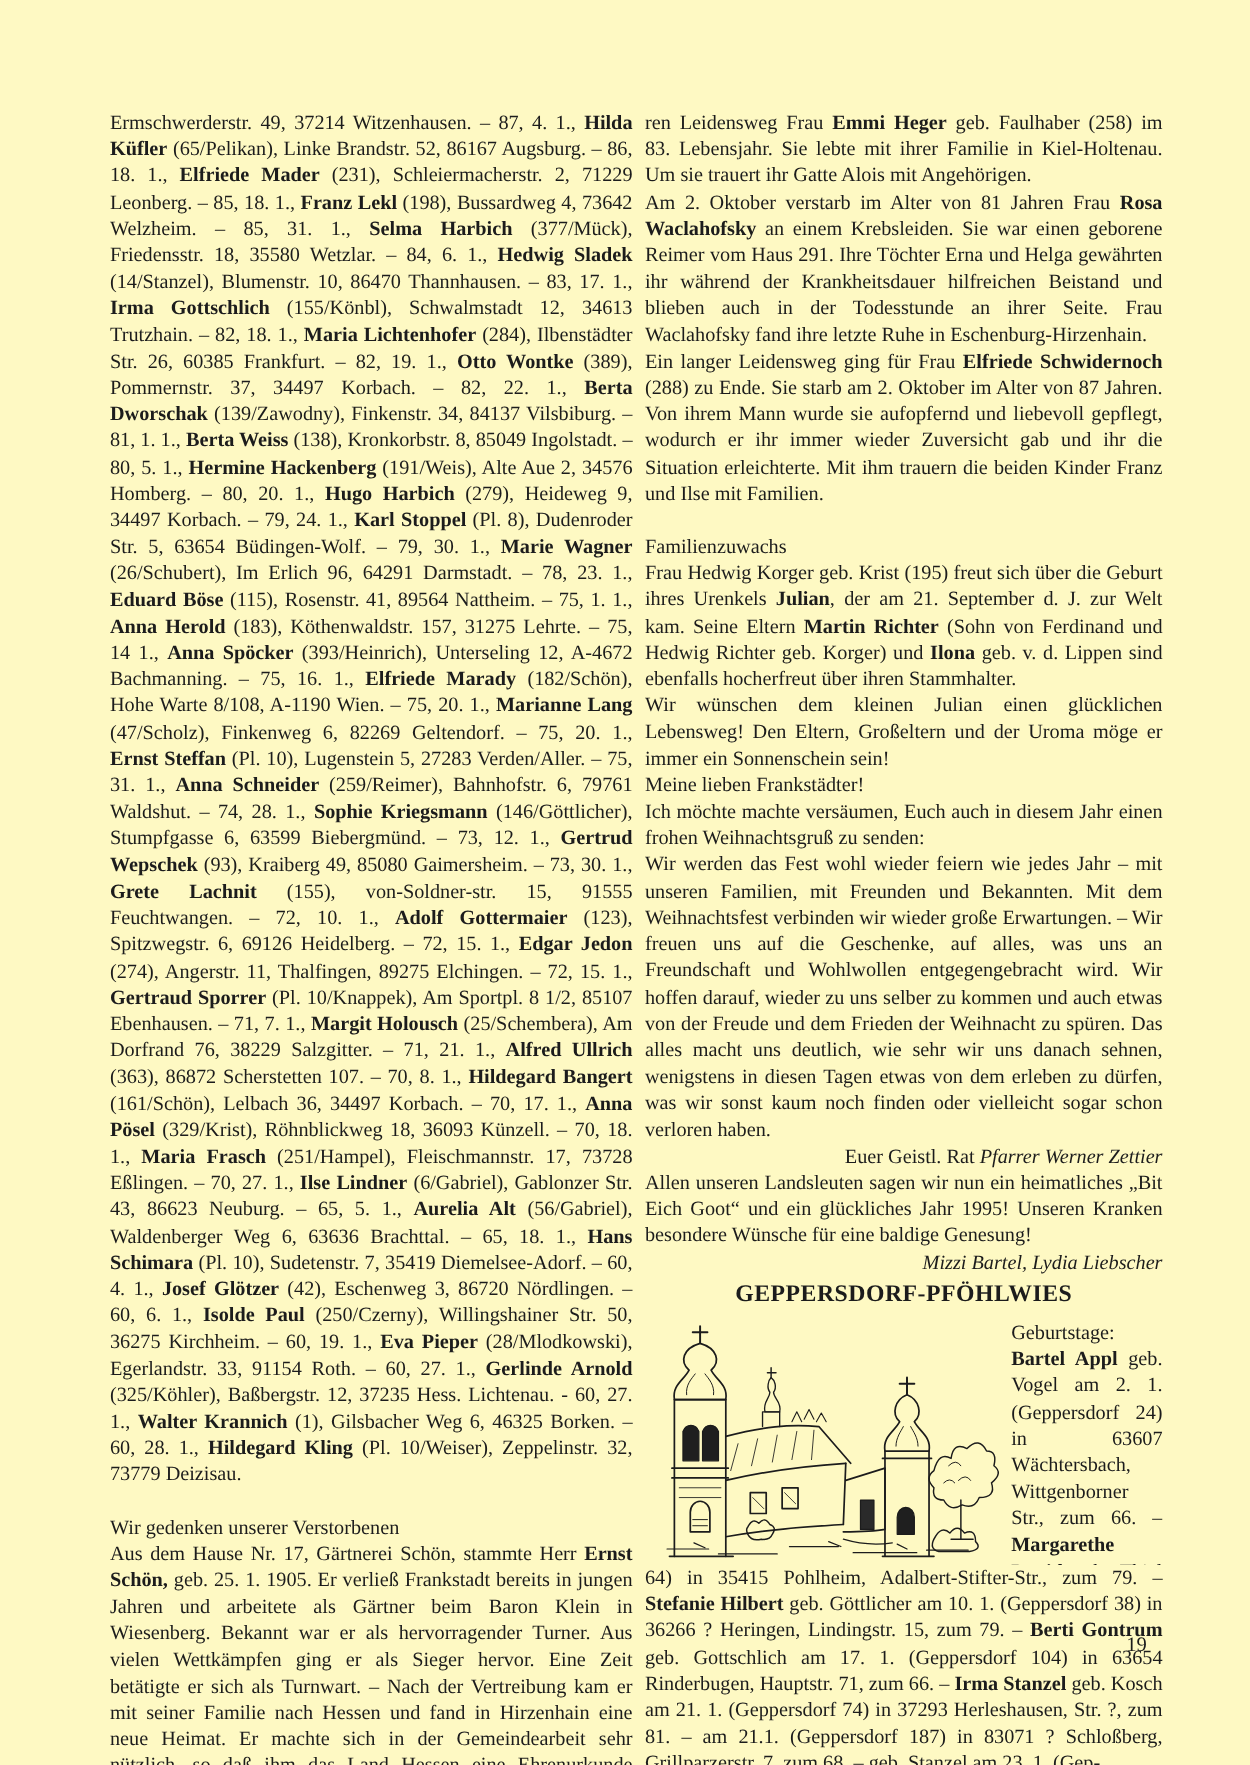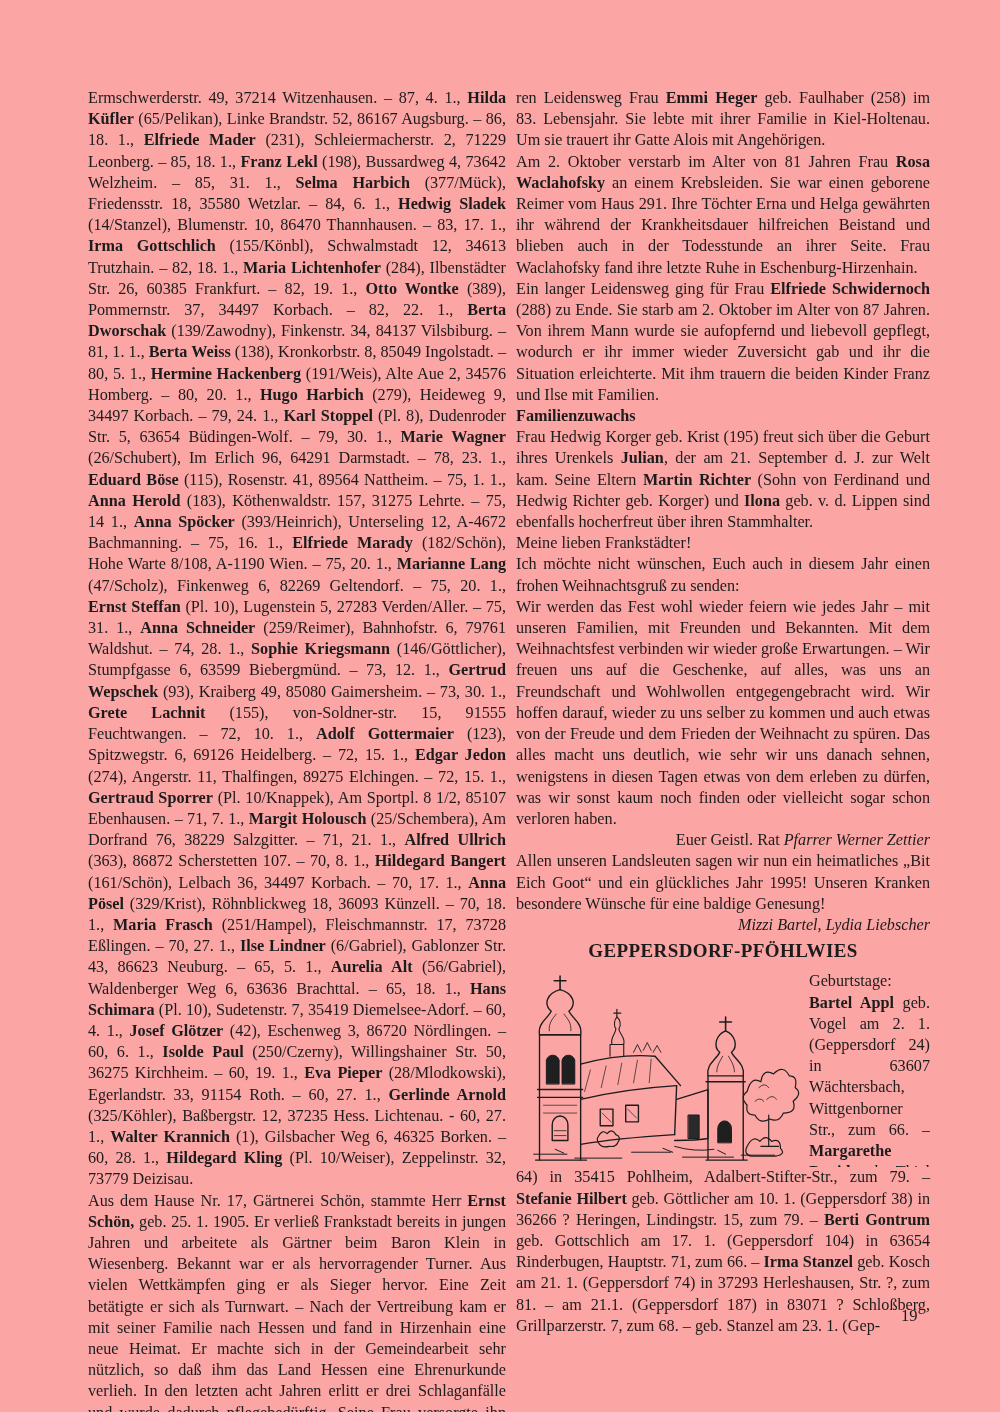--- a/index.html
+++ b/index.html
@@ -1,29 +1,29 @@
 <!DOCTYPE html>
 <html lang="de"><head>
 <meta charset="utf-8">
 <style>
   * { box-sizing: border-box; }
   html, body { margin: 0; padding: 0; background: #fbfbf9; }
   .page {
     position: relative; width: 1000px; height: 1412px;
-    background: #fca5a5; overflow: hidden;
+    background: #fef9c3; overflow: hidden;
     color: #1c1c1c;
     font-family: "Liberation Serif", serif;
     font-size: 16.2px; line-height: 21.2px;
     text-rendering: optimizeLegibility;
   }
   .col { position: absolute; top: 88px; }
   .col-left  { left: 88px;  width: 418px; }
   .col-right { left: 516px; width: 414px; }
   p { margin: 0; text-align: justify; hyphens: auto; -webkit-hyphens: auto; }
-  .heading { font-weight: bold; }
+  .heading { font-weight: normal; margin-top: 21px; }
   .sig { text-align: right; }
   .gap-top { }
   .gepp-head {
     text-align: center; font-weight: bold; font-size: 19px;
     letter-spacing: 0.4px; margin: 4px 0 10px 0;
   }
   .gepp-row { display: flex; gap: 7px; height: 196px; overflow: hidden; justify-content: flex-end; }
   .church-box { width: 286px; flex: none; }
   .church-box svg { display: block; width: 286px; height: 194px; }
   .gepp-side { width: 121px; }
@@ -33,34 +33,36 @@
   i { font-style: italic; }
 </style>
 </head>
 <body>
 
 <div class="page">
 
   <div class="col col-left">
     <p>Ermschwerderstr. 49, 37214 Witzenhausen. – 87, 4. 1., <b>Hilda Küfler</b> (65/Pelikan), Linke Brandstr. 52, 86167 Augsburg. – 86, 18. 1., <b>Elfriede Mader</b> (231), Schleiermacherstr. 2, 71229 Leonberg. – 85, 18. 1., <b>Franz Lekl</b> (198), Bussardweg 4, 73642 Welzheim. – 85, 31. 1., <b>Selma Harbich</b> (377/Mück), Friedensstr. 18, 35580 Wetzlar. – 84, 6. 1., <b>Hedwig Sladek</b> (14/Stanzel), Blumenstr. 10, 86470 Thannhausen. – 83, 17. 1., <b>Irma Gottschlich</b> (155/Könbl), Schwalmstadt 12, 34613 Trutzhain. – 82, 18. 1., <b>Maria Lichtenhofer</b> (284), Ilbenstädter Str. 26, 60385 Frankfurt. – 82, 19. 1., <b>Otto Wontke</b> (389), Pommernstr. 37, 34497 Korbach. – 82, 22. 1., <b>Berta Dworschak</b> (139/Zawodny), Finkenstr. 34, 84137 Vilsbiburg. – 81, 1. 1., <b>Berta Weiss</b> (138), Kronkorbstr. 8, 85049 Ingolstadt. – 80, 5. 1., <b>Hermine Hackenberg</b> (191/Weis), Alte Aue 2, 34576 Homberg. – 80, 20. 1., <b>Hugo Harbich</b> (279), Heideweg 9, 34497 Korbach. – 79, 24. 1., <b>Karl Stoppel</b> (Pl. 8), Dudenroder Str. 5, 63654 Büdingen-Wolf. – 79, 30. 1., <b>Marie Wagner</b> (26/Schubert), Im Erlich 96, 64291 Darmstadt. – 78, 23. 1., <b>Eduard Böse</b> (115), Rosenstr. 41, 89564 Nattheim. – 75, 1. 1., <b>Anna Herold</b> (183), Köthenwaldstr. 157, 31275 Lehrte. – 75, 14 1., <b>Anna Spöcker</b> (393/Heinrich), Unterseling 12, A-4672 Bachmanning. – 75, 16. 1., <b>Elfriede Marady</b> (182/Schön), Hohe Warte 8/108, A-1190 Wien. – 75, 20. 1., <b>Marianne Lang</b> (47/Scholz), Finkenweg 6, 82269 Geltendorf. – 75, 20. 1., <b>Ernst Steffan</b> (Pl. 10), Lugenstein 5, 27283 Verden/Aller. – 75, 31. 1., <b>Anna Schneider</b> (259/Reimer), Bahnhofstr. 6, 79761 Waldshut. – 74, 28. 1., <b>Sophie Kriegsmann</b> (146/Göttlicher), Stumpfgasse 6, 63599 Biebergmünd. – 73, 12. 1., <b>Gertrud Wepschek</b> (93), Kraiberg 49, 85080 Gaimersheim. – 73, 30. 1., <b>Grete Lachnit</b> (155), von-Soldner-str. 15, 91555 Feuchtwangen. – 72, 10. 1., <b>Adolf Gottermaier</b> (123), Spitzwegstr. 6, 69126 Heidelberg. – 72, 15. 1., <b>Edgar Jedon</b> (274), Angerstr. 11, Thalfingen, 89275 Elchingen. – 72, 15. 1., <b>Gertraud Sporrer</b> (Pl. 10/Knappek), Am Sportpl. 8 1/2, 85107 Ebenhausen. – 71, 7. 1., <b>Margit Holousch</b> (25/Schembera), Am Dorfrand 76, 38229 Salzgitter. – 71, 21. 1., <b>Alfred Ullrich</b> (363), 86872 Scherstetten 107. – 70, 8. 1., <b>Hildegard Bangert</b> (161/Schön), Lelbach 36, 34497 Korbach. – 70, 17. 1., <b>Anna Pösel</b> (329/Krist), Röhnblickweg 18, 36093 Künzell. – 70, 18. 1., <b>Maria Frasch</b> (251/Hampel), Fleischmannstr. 17, 73728 Eßlingen. – 70, 27. 1., <b>Ilse Lindner</b> (6/Gabriel), Gablonzer Str. 43, 86623 Neuburg. – 65, 5. 1., <b>Aurelia Alt</b> (56/Gabriel), Waldenberger Weg 6, 63636 Brachttal. – 65, 18. 1., <b>Hans Schimara</b> (Pl. 10), Sudetenstr. 7, 35419 Diemelsee-Adorf. – 60, 4. 1., <b>Josef Glötzer</b> (42), Eschenweg 3, 86720 Nördlingen. – 60, 6. 1., <b>Isolde Paul</b> (250/Czerny), Willingshainer Str. 50, 36275 Kirchheim. – 60, 19. 1., <b>Eva Pieper</b> (28/Mlodkowski), Egerlandstr. 33, 91154 Roth. – 60, 27. 1., <b>Gerlinde Arnold</b> (325/Köhler), Baßbergstr. 12, 37235 Hess. Lichtenau. - 60, 27. 1., <b>Walter Krannich</b> (1), Gilsbacher Weg 6, 46325 Borken. – 60, 28. 1., <b>Hildegard Kling</b> (Pl. 10/Weiser), Zeppelinstr. 32, 73779 Deizisau.</p>
 
+    <p class="heading">Wir gedenken unserer Verstorbenen</p>
     <p>Aus dem Hause Nr. 17, Gärtnerei Schön, stammte Herr <b>Ernst Schön,</b> geb. 25. 1. 1905. Er verließ Frankstadt bereits in jungen Jahren und arbeitete als Gärtner beim Baron Klein in Wiesenberg. Bekannt war er als hervorragender Turner. Aus vielen Wettkämpfen ging er als Sieger hervor. Eine Zeit betätigte er sich als Turnwart. – Nach der Vertreibung kam er mit seiner Familie nach Hessen und fand in Hirzenhain eine neue Heimat. Er machte sich in der Gemeindearbeit sehr nützlich, so daß ihm das Land Hessen eine Ehrenurkunde verlieh. In den letzten acht Jahren erlitt er drei Schlaganfälle und wurde dadurch pflegebedürftig. Seine Frau versorgte ihn aufopferungsvoll bis zum Tod am 6. September d. J. Mit ihr trauern um ihn ein Sohn, zwei Töchter und vier Enkel.</p>
 
   </div>
 
   <div class="col col-right">
     <p>ren Leidensweg Frau <b>Emmi Heger</b> geb. Faulhaber (258) im 83. Lebensjahr. Sie lebte mit ihrer Familie in Kiel-Holtenau. Um sie trauert ihr Gatte Alois mit Angehörigen.</p>
     <p>Am 2. Oktober verstarb im Alter von 81 Jahren Frau <b>Rosa Waclahofsky</b> an einem Krebsleiden. Sie war einen geborene Reimer vom Haus 291. Ihre Töchter Erna und Helga gewährten ihr während der Krankheitsdauer hilfreichen Beistand und blieben auch in der Todesstunde an ihrer Seite. Frau Waclahofsky fand ihre letzte Ruhe in Eschenburg-Hirzenhain.</p>
     <p>Ein langer Leidensweg ging für Frau <b>Elfriede Schwidernoch</b> (288) zu Ende. Sie starb am 2. Oktober im Alter von 87 Jahren. Von ihrem Mann wurde sie aufopfernd und liebevoll gepflegt, wodurch er ihr immer wieder Zuversicht gab und ihr die Situation erleichterte. Mit ihm trauern die beiden Kinder Franz und Ilse mit Familien.</p>
 
     <p class="heading">Familienzuwachs</p>
     <p>Frau Hedwig Korger geb. Krist (195) freut sich über die Geburt ihres Urenkels <b>Julian</b>, der am 21. September d. J. zur Welt kam. Seine Eltern <b>Martin Richter</b> (Sohn von Ferdinand und Hedwig Richter geb. Korger) und <b>Ilona</b> geb. v. d. Lippen sind ebenfalls hocherfreut über ihren Stammhalter.</p>
+    <p>Wir wünschen dem kleinen Julian einen glücklichen Lebensweg! Den Eltern, Großeltern und der Uroma möge er immer ein Sonnenschein sein!</p>
 
     <p class="gap-top">Meine lieben Frankstädter!</p>
-    <p>Ich möchte nicht wünschen, Euch auch in diesem Jahr einen frohen Weihnachtsgruß zu senden:</p>
+    <p>Ich möchte machte versäumen, Euch auch in diesem Jahr einen frohen Weihnachtsgruß zu senden:</p>
     <p>Wir werden das Fest wohl wieder feiern wie jedes Jahr – mit unseren Familien, mit Freunden und Bekannten. Mit dem Weihnachtsfest verbinden wir wieder große Erwartungen. – Wir freuen uns auf die Geschenke, auf alles, was uns an Freundschaft und Wohlwollen entgegengebracht wird. Wir hoffen darauf, wieder zu uns selber zu kommen und auch etwas von der Freude und dem Frieden der Weihnacht zu spüren. Das alles macht uns deutlich, wie sehr wir uns danach sehnen, wenigstens in diesen Tagen etwas von dem erleben zu dürfen, was wir sonst kaum noch finden oder vielleicht sogar schon verloren haben.</p>
     <p class="sig">Euer Geistl. Rat <i>Pfarrer Werner Zettier</i></p>
 
     <p class="gap-top">Allen unseren Landsleuten sagen wir nun ein heimatliches „Bit Eich Goot“ und ein glückliches Jahr 1995! Unseren Kranken besondere Wünsche für eine baldige Genesung!</p>
     <p class="sig"><i>Mizzi Bartel, Lydia Liebscher</i></p>
 
     <div class="gepp-head">GEPPERSDORF-PFÖHLWIES</div>
 
     <div class="gepp-row">
       <div class="church-box">

